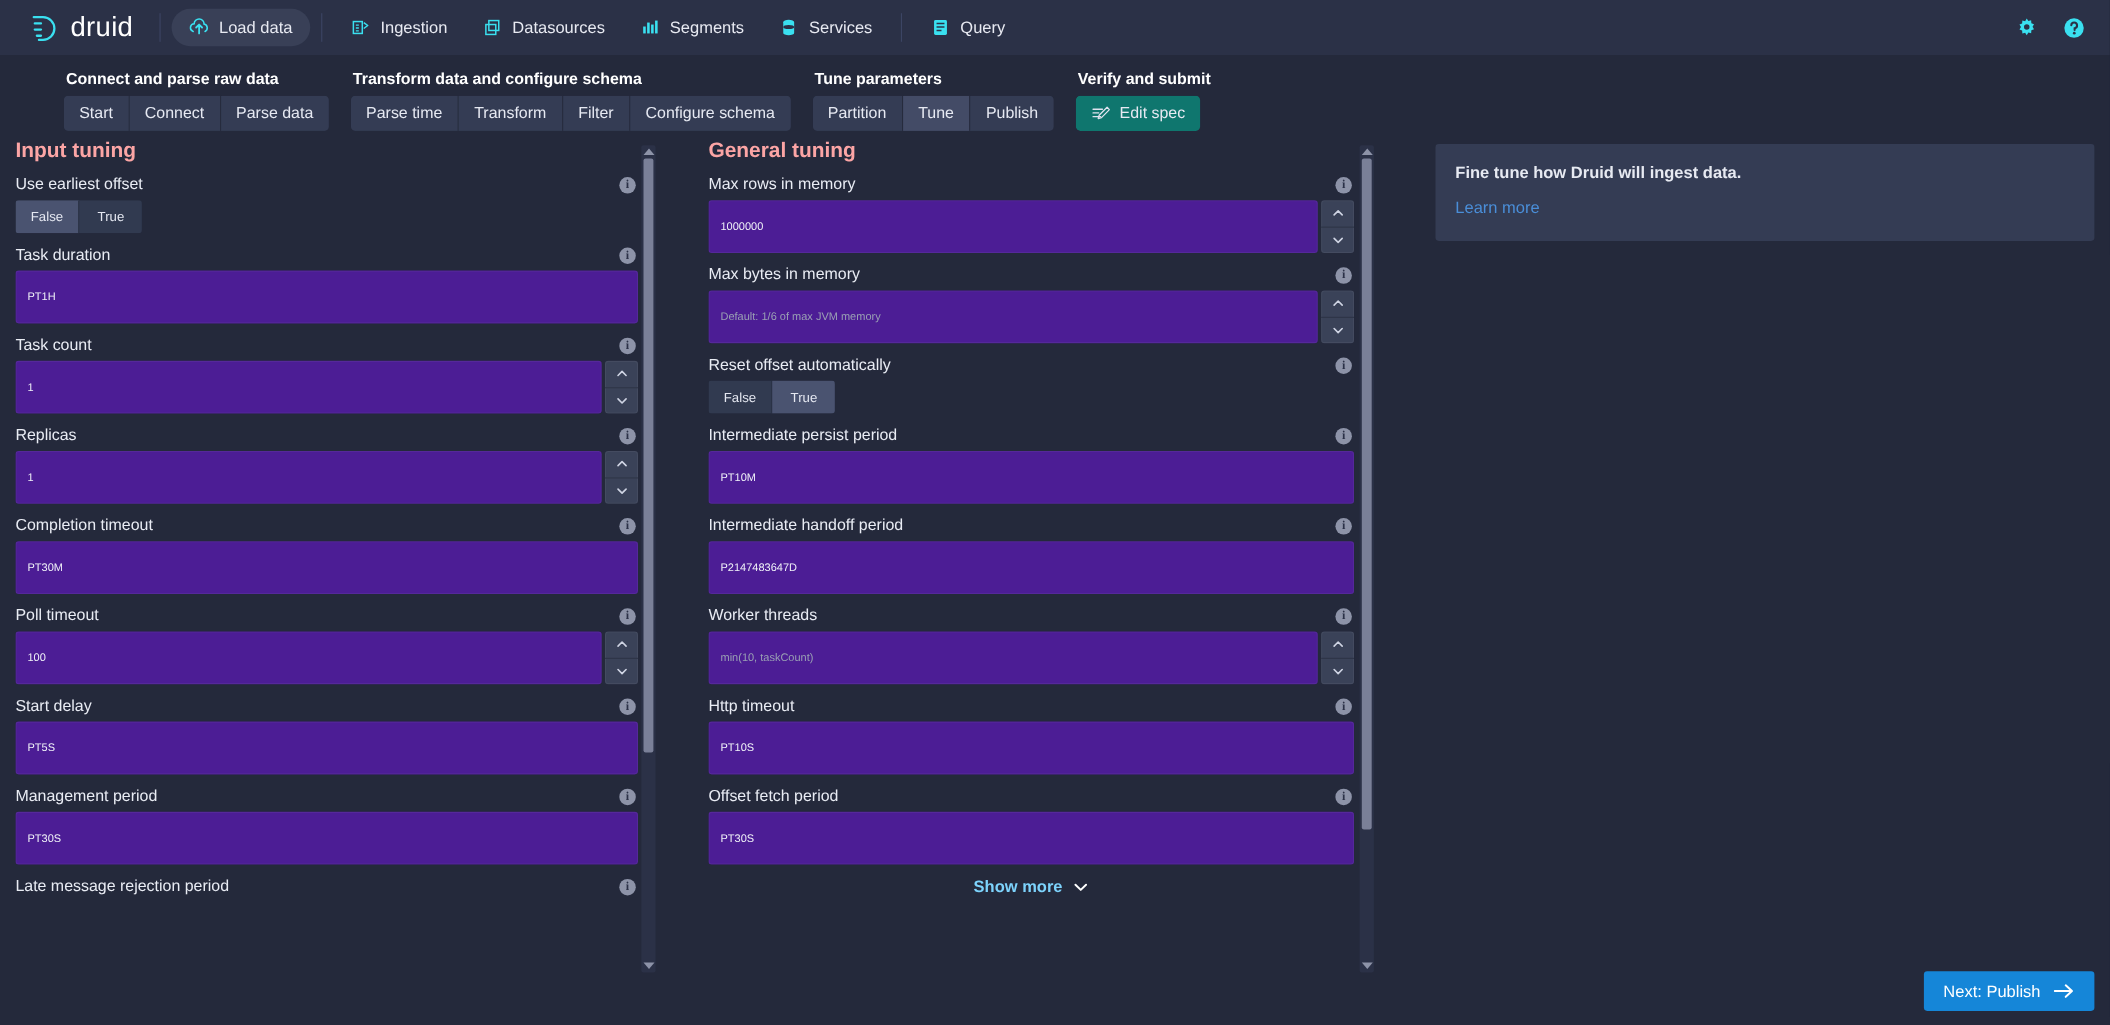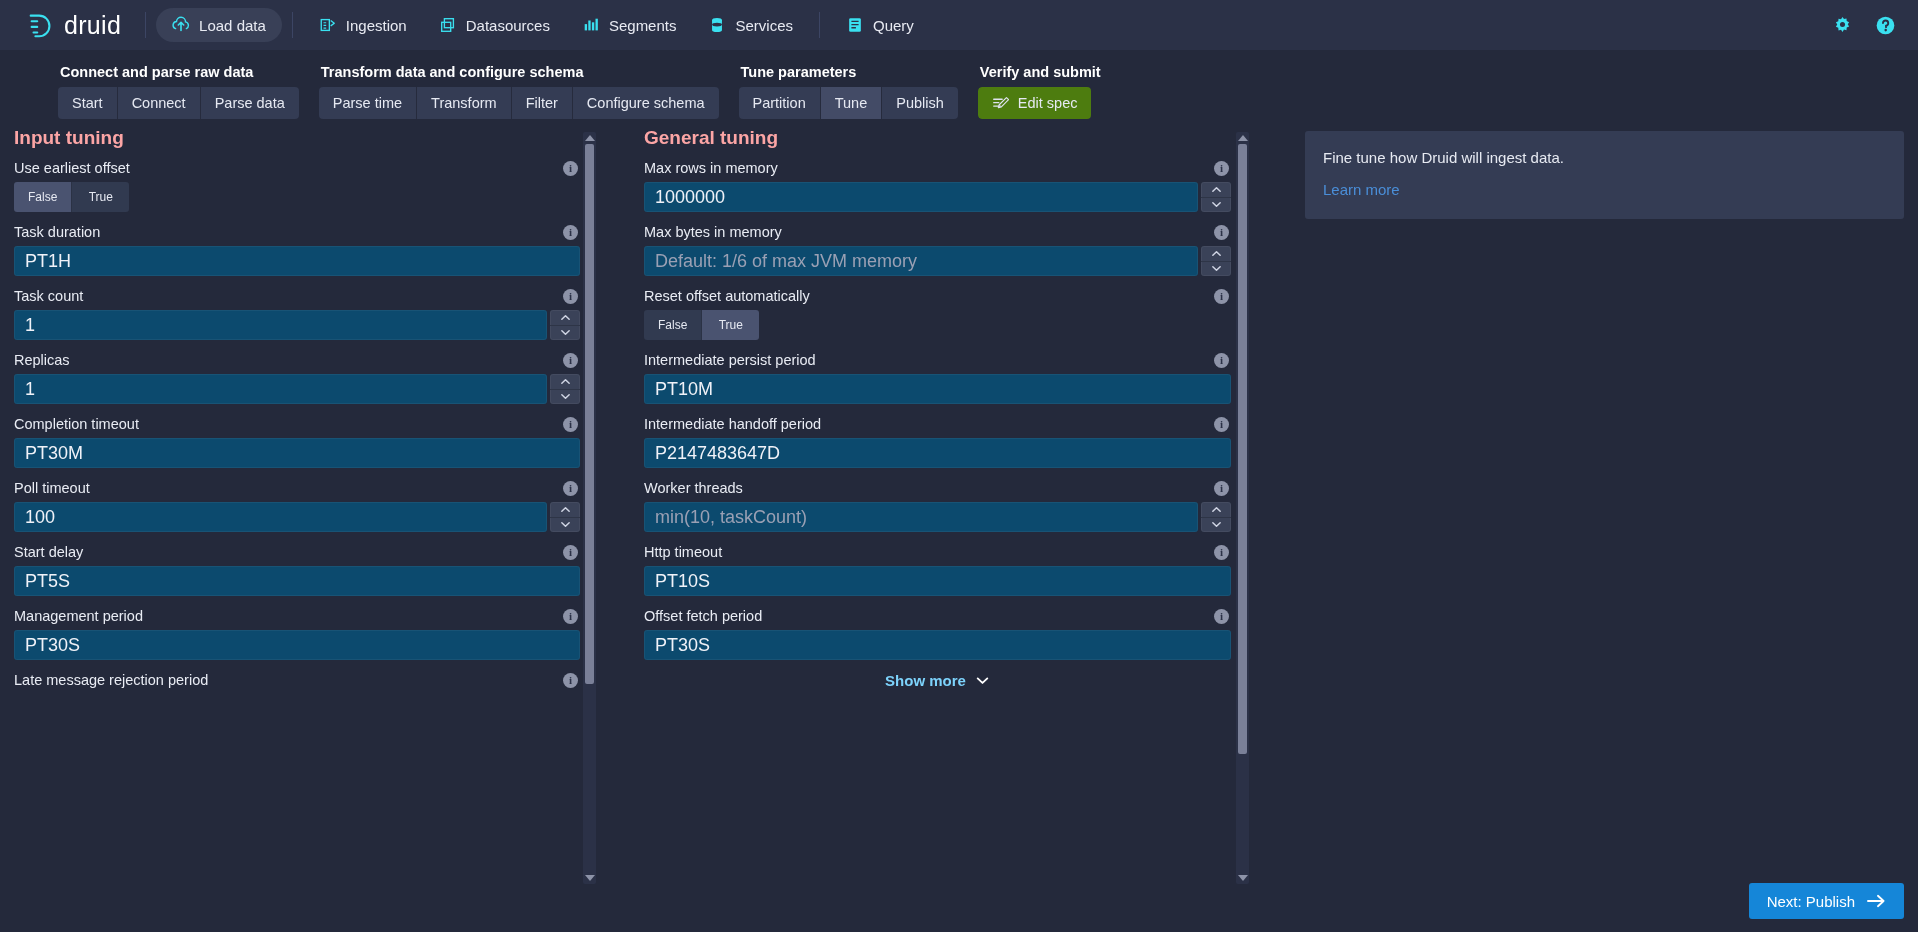--- a/index.html
+++ b/index.html
@@ -51,21 +51,21 @@
     height: 32px; padding: 0 14px;
     background: #343c54;
     color: #e6e9f2; font-size: 14.5px;
     display: flex; align-items: center; justify-content: center;
     border-right: 1px solid #262b3d;
     cursor: pointer; white-space: nowrap;
   }
   .step-btn:last-child { border-right: none; }
   .step-btn.active { background: #434b66; }
   .step-btn.ghost {
-    background: #4d7c0f; border-radius: 4px; gap: 9px;
+    background: #0f766e; border-radius: 4px; gap: 9px;
   }
 
   
   .main {
     display: flex;
     padding: 8px 14px 0 14px;
     height: 800px;
     gap: 0;
   }
   .col {
@@ -93,24 +93,24 @@
   .info-icon {
     width: 15px; height: 15px; border-radius: 50%;
     background: #8d93a8; color: #2b3147;
     font-size: 11px; font-weight: bold;
     display: flex; align-items: center; justify-content: center;
     font-family: "Liberation Serif", serif;
     cursor: pointer; flex: none;
   }
 
   .input {
-    height: 30px;
-    background: #0c4a6e;
+    height: 48px;
+    background: #4c1d95;
     border: none; border-radius: 3px;
-    color: #f0f2f8; font-size: 18px;
+    color: #f0f2f8; font-size: 10px;
     padding: 0 11px;
     width: 100%;
     display: flex; align-items: center;
     box-shadow: inset 0 0 0 1px rgba(255,255,255,0.05);
   }
   .input.placeholder { color: #9aa0b4; }
 
   .numeric { display: flex; align-items: stretch; gap: 3px; }
   .numeric .input { flex: 1; }
   .stepper {
@@ -156,21 +156,21 @@
     background: #7a8098; border-radius: 2px;
   }
 
   
   .info-card {
     background: #343c54;
     border-radius: 3px;
     padding: 16px 18px 20px 18px;
     margin-top: 4px;
   }
-  .info-text { font-size: 15px; color: #e7eaf2; line-height: 1.4; }
+  .info-text { font-size: 15px; color: #e7eaf2; line-height: 1.4; font-weight: bold; }
   .info-link {
     display: inline-block; margin-top: 13px;
     color: #4a8ed8; font-size: 15px; cursor: pointer;
   }
 
   .next-btn {
     position: absolute; right: 0px; bottom: -32px;
     background: #1586d8; color: #ffffff;
     height: 36px; padding: 0 18px; border-radius: 3px;
     display: flex; align-items: center; gap: 12px;

